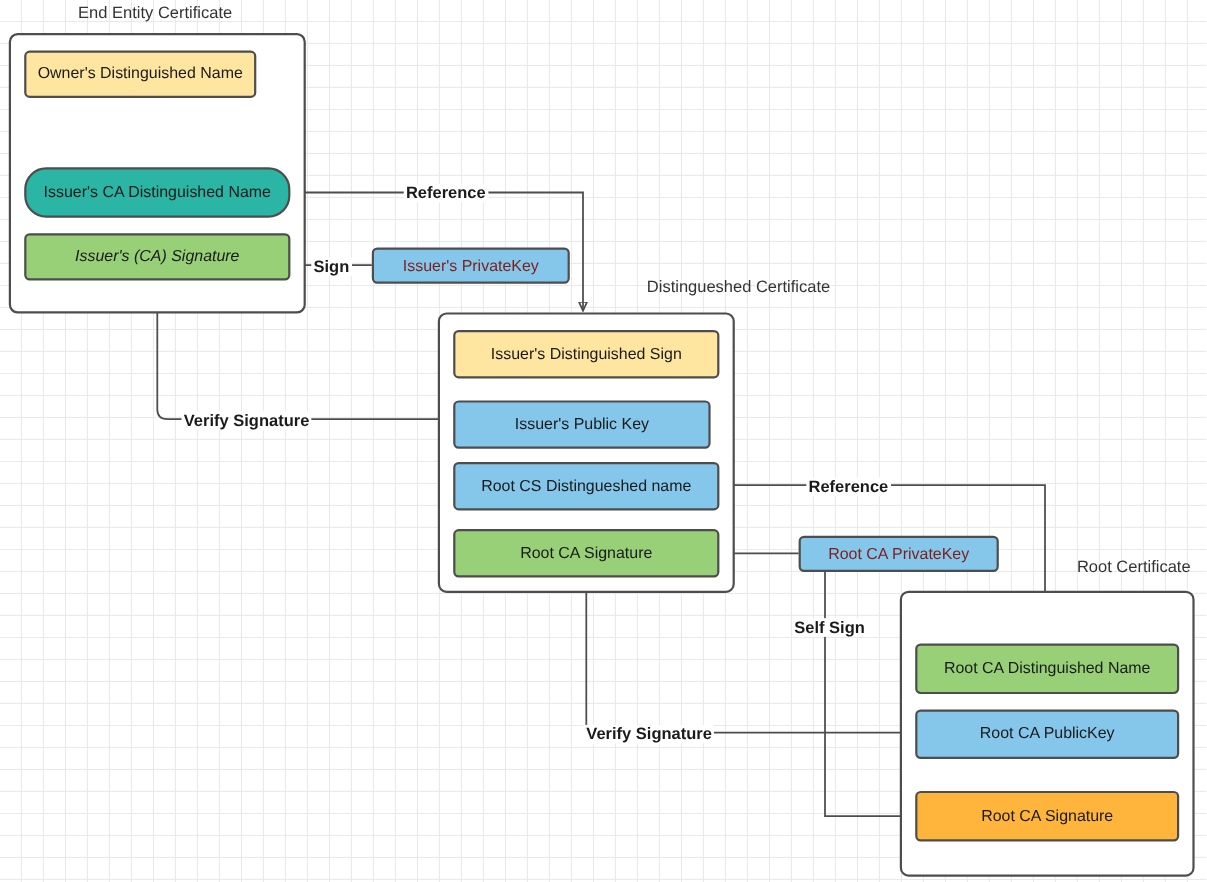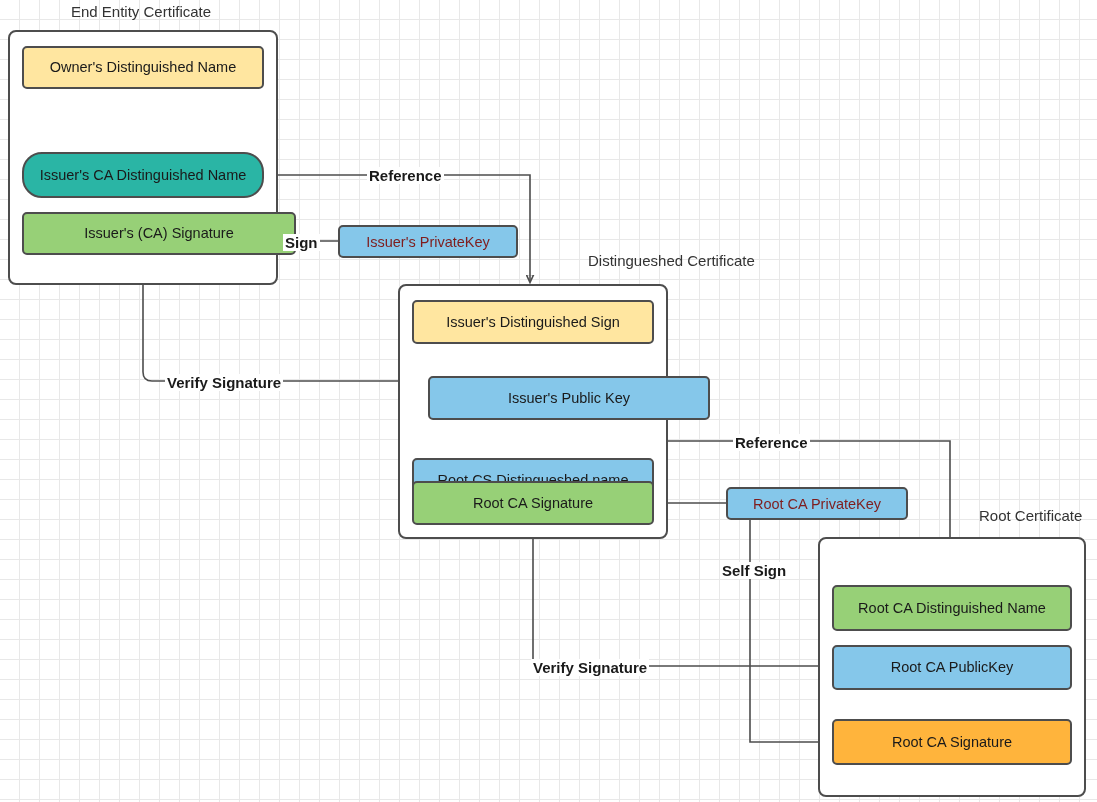--- a/index.html
+++ b/index.html
@@ -115,37 +115,37 @@
     <path d="M750,520 L750,742 L830,742" marker-end="url(#arrow)"></path>
 
     <path d="M834,666 L533,666 L533,524" marker-end="url(#arrow)"></path>
   </svg>
 
   <div class="cert-title" style="left:51px; top:3px;">End Entity Certificate</div>
 
   <div class="cert-container" style="left:8px; top:30px; width:270px; height:255px;">
   </div>
 
-  <div class="field f-yellow" style="left:22px; top:46px; width:242px; height:43px;">Owner's Distinguished Name</div>
+  <div class="field f-yellow" style="left:22px; top:46px; width:211px; height:43px;">Owner's Distinguished Name</div>
 
 
   <div class="field f-teal" style="left:22px; top:152px; width:242px; height:46px;">Issuer's CA Distinguished Name</div>
 
-  <div class="field f-green" style="left:22px; top:212px; width:274px; height:43px;">Issuer's (CA) Signature</div>
+  <div class="field f-green" style="left:22px; top:212px; width:242px; height:43px;font-style:italic;">Issuer's (CA) Signature</div>
 
   <div class="cert-title" style="left:568px; top:252px;">Distingueshed Certificate</div>
 
   <div class="cert-container" style="left:398px; top:284px; width:270px; height:255px;">
   </div>
 
   <div class="field f-yellow" style="left:412px; top:300px; width:242px; height:44px;">Issuer's Distinguished Sign</div>
 
-  <div class="field f-blue" style="left:412px; top:376px; width:282px; height:44px;margin-left:16px;">Issuer's Public  Key</div>
+  <div class="field f-blue" style="left:412px; top:364px; width:234px; height:44px;">Issuer's Public  Key</div>
 
-  <div class="field f-blue" style="left:412px; top:420px; width:242px; height:44px;margin-top:38px;">Root CS Distingueshed name</div>
+  <div class="field f-blue" style="left:412px; top:420px; width:242px; height:44px;">Root CS Distingueshed name</div>
 
   <div class="field f-green" style="left:412px; top:481px; width:242px; height:44px;">Root CA Signature</div>
 
   <div class="cert-title" style="left:959px; top:507px;">Root Certificate</div>
 
   <div class="cert-container" style="left:818px; top:537px; width:268px; height:260px;">
   </div>
 
   <div class="field f-blue" style="left:832px; top:645px; width:240px; height:45px;">Root CA PublicKey</div>
 

